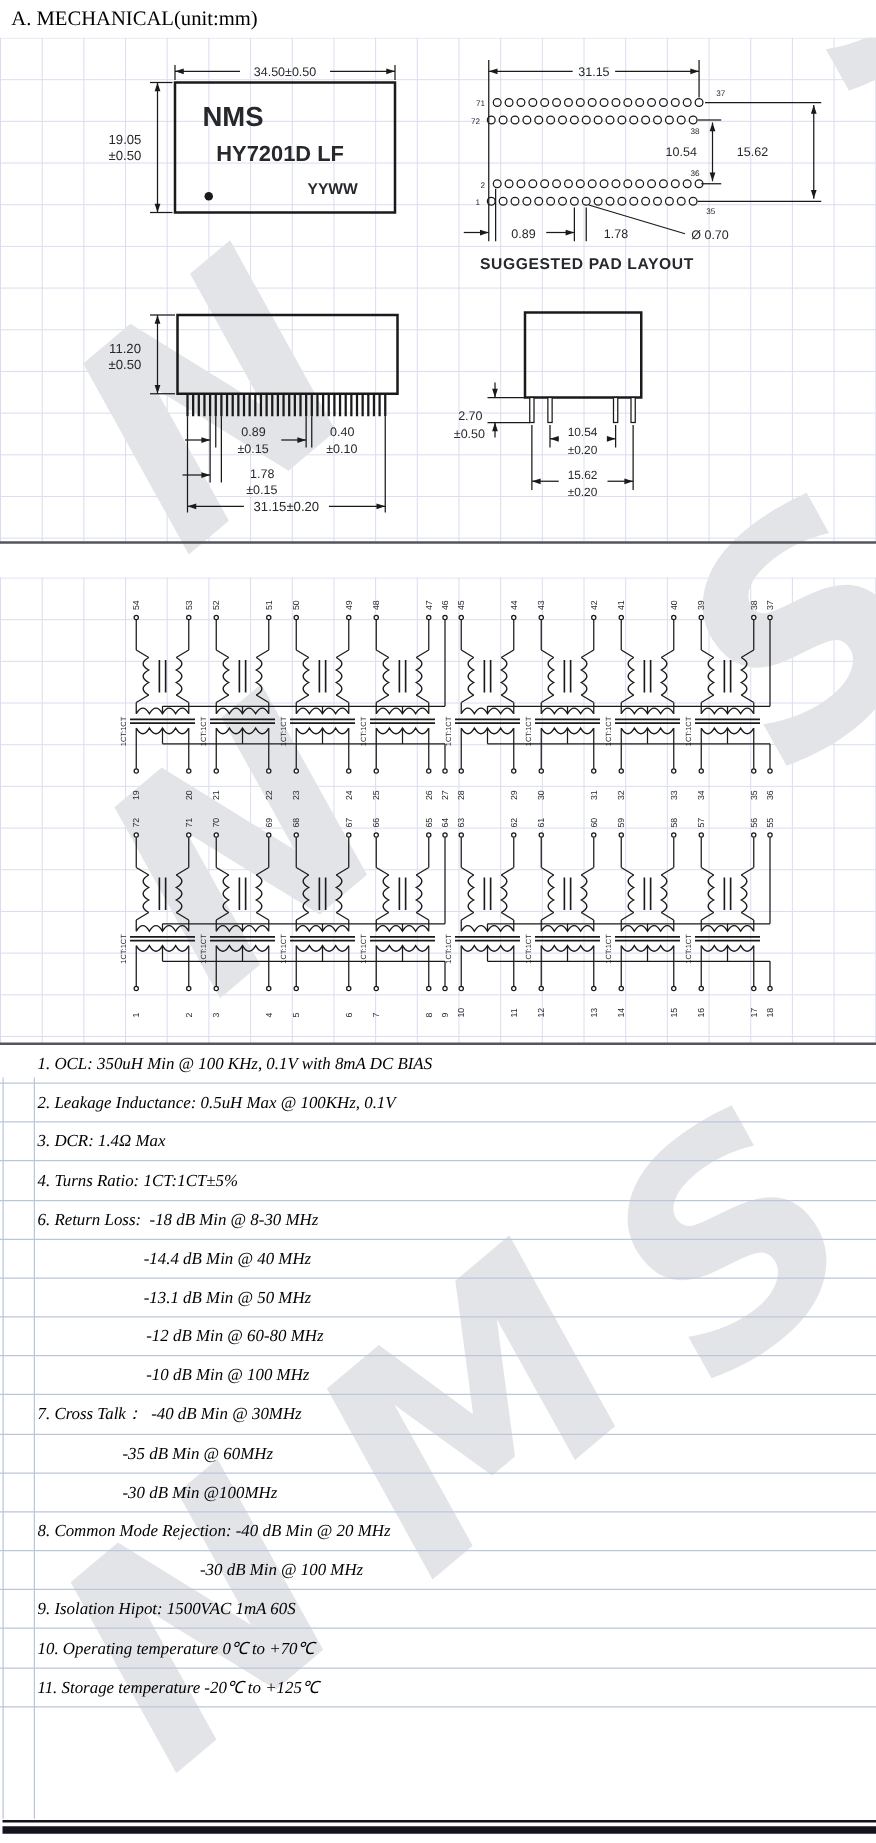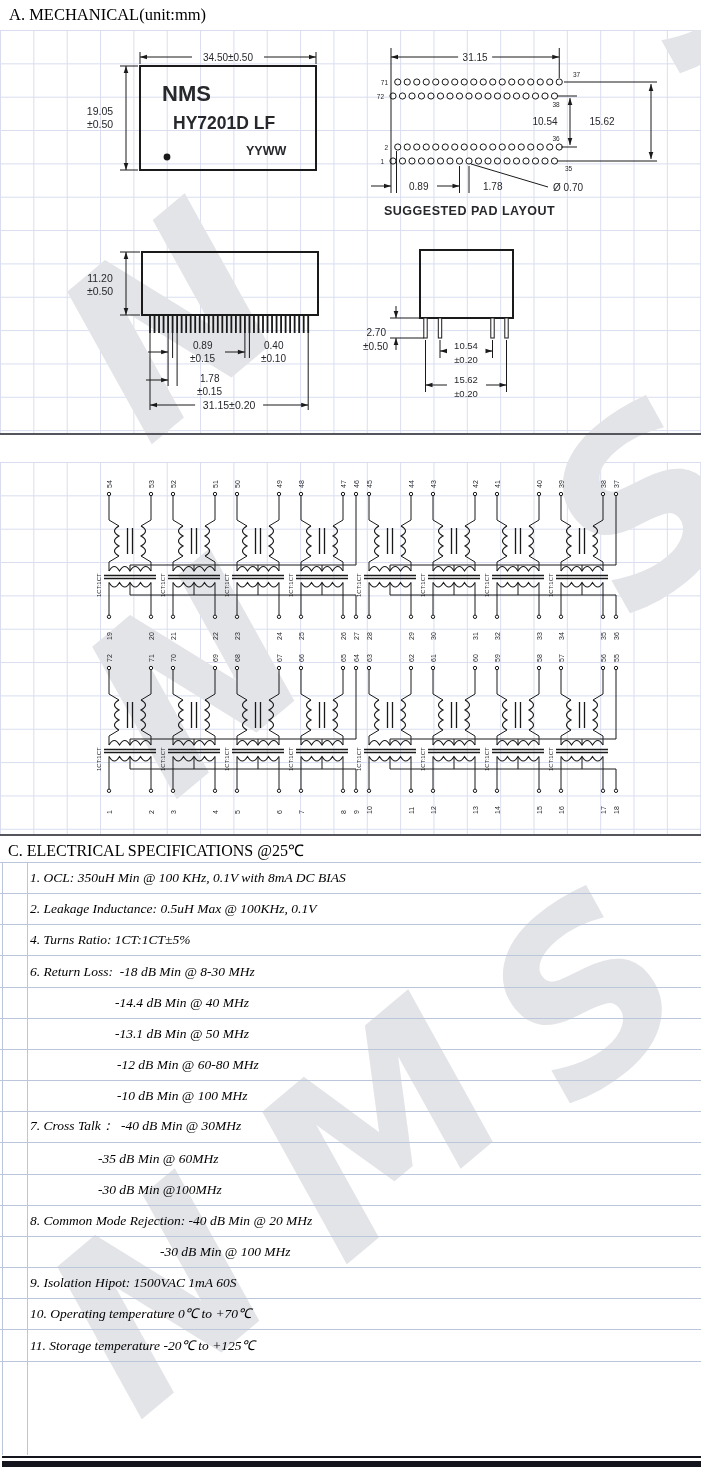--- a/index.html
+++ b/index.html
@@ -777,29 +777,29 @@
       <line x1="390" y1="91" x2="616" y2="91" stroke="#1a1a1a" stroke-width="1"></line>
       <circle cx="616" cy="142.8" r="1.7" fill="#fff" stroke="#1a1a1a" stroke-width="1"></circle>
       <line x1="616" y1="121" x2="616" y2="141" stroke="#1a1a1a" stroke-width="1"></line>
       <line x1="390" y1="121" x2="616" y2="121" stroke="#1a1a1a" stroke-width="1"></line>
       <text x="618.5" y="14" font-size="7" text-anchor="start" fill="#26282c" font-family="&quot;Liberation Sans&quot;,sans-serif" transform="rotate(-90 618.5 14)">55</text>
       <text x="618.5" y="166" font-size="7" text-anchor="start" fill="#26282c" font-family="&quot;Liberation Sans&quot;,sans-serif" transform="rotate(-90 618.5 166)">18</text>
     </svg>
 
   <div class="hdark" style="top:834px;height:2px;"></div>
   <div class="spec">
-    <div class="spec-title">
-      <span>C. ELECTRICAL SPECIFICATIONS @25℃</span>
-    </div>
     <div id="spec-rows">
         <div class="spec-row">
           <span style="left: 30px;">1. OCL: 350uH Min @ 100 KHz, 0.1V with 8mA DC BIAS</span>
         </div>
         <div class="spec-row">
           <span style="left: 30px;">2. Leakage Inductance: 0.5uH Max @ 100KHz, 0.1V</span>
+        </div>
+        <div class="spec-row">
+          <span style="left: 30px;">3. DCR: 1.4Ω Max</span>
         </div>
         <div class="spec-row">
           <span style="left: 30px;">4. Turns Ratio: 1CT:1CT±5%</span>
         </div>
         <div class="spec-row">
           <span style="left: 30px;">6. Return Loss:  -18 dB Min @ 8-30 MHz</span>
         </div>
         <div class="spec-row">
           <span style="left: 115px;">-14.4 dB Min @ 40 MHz</span>
         </div>

